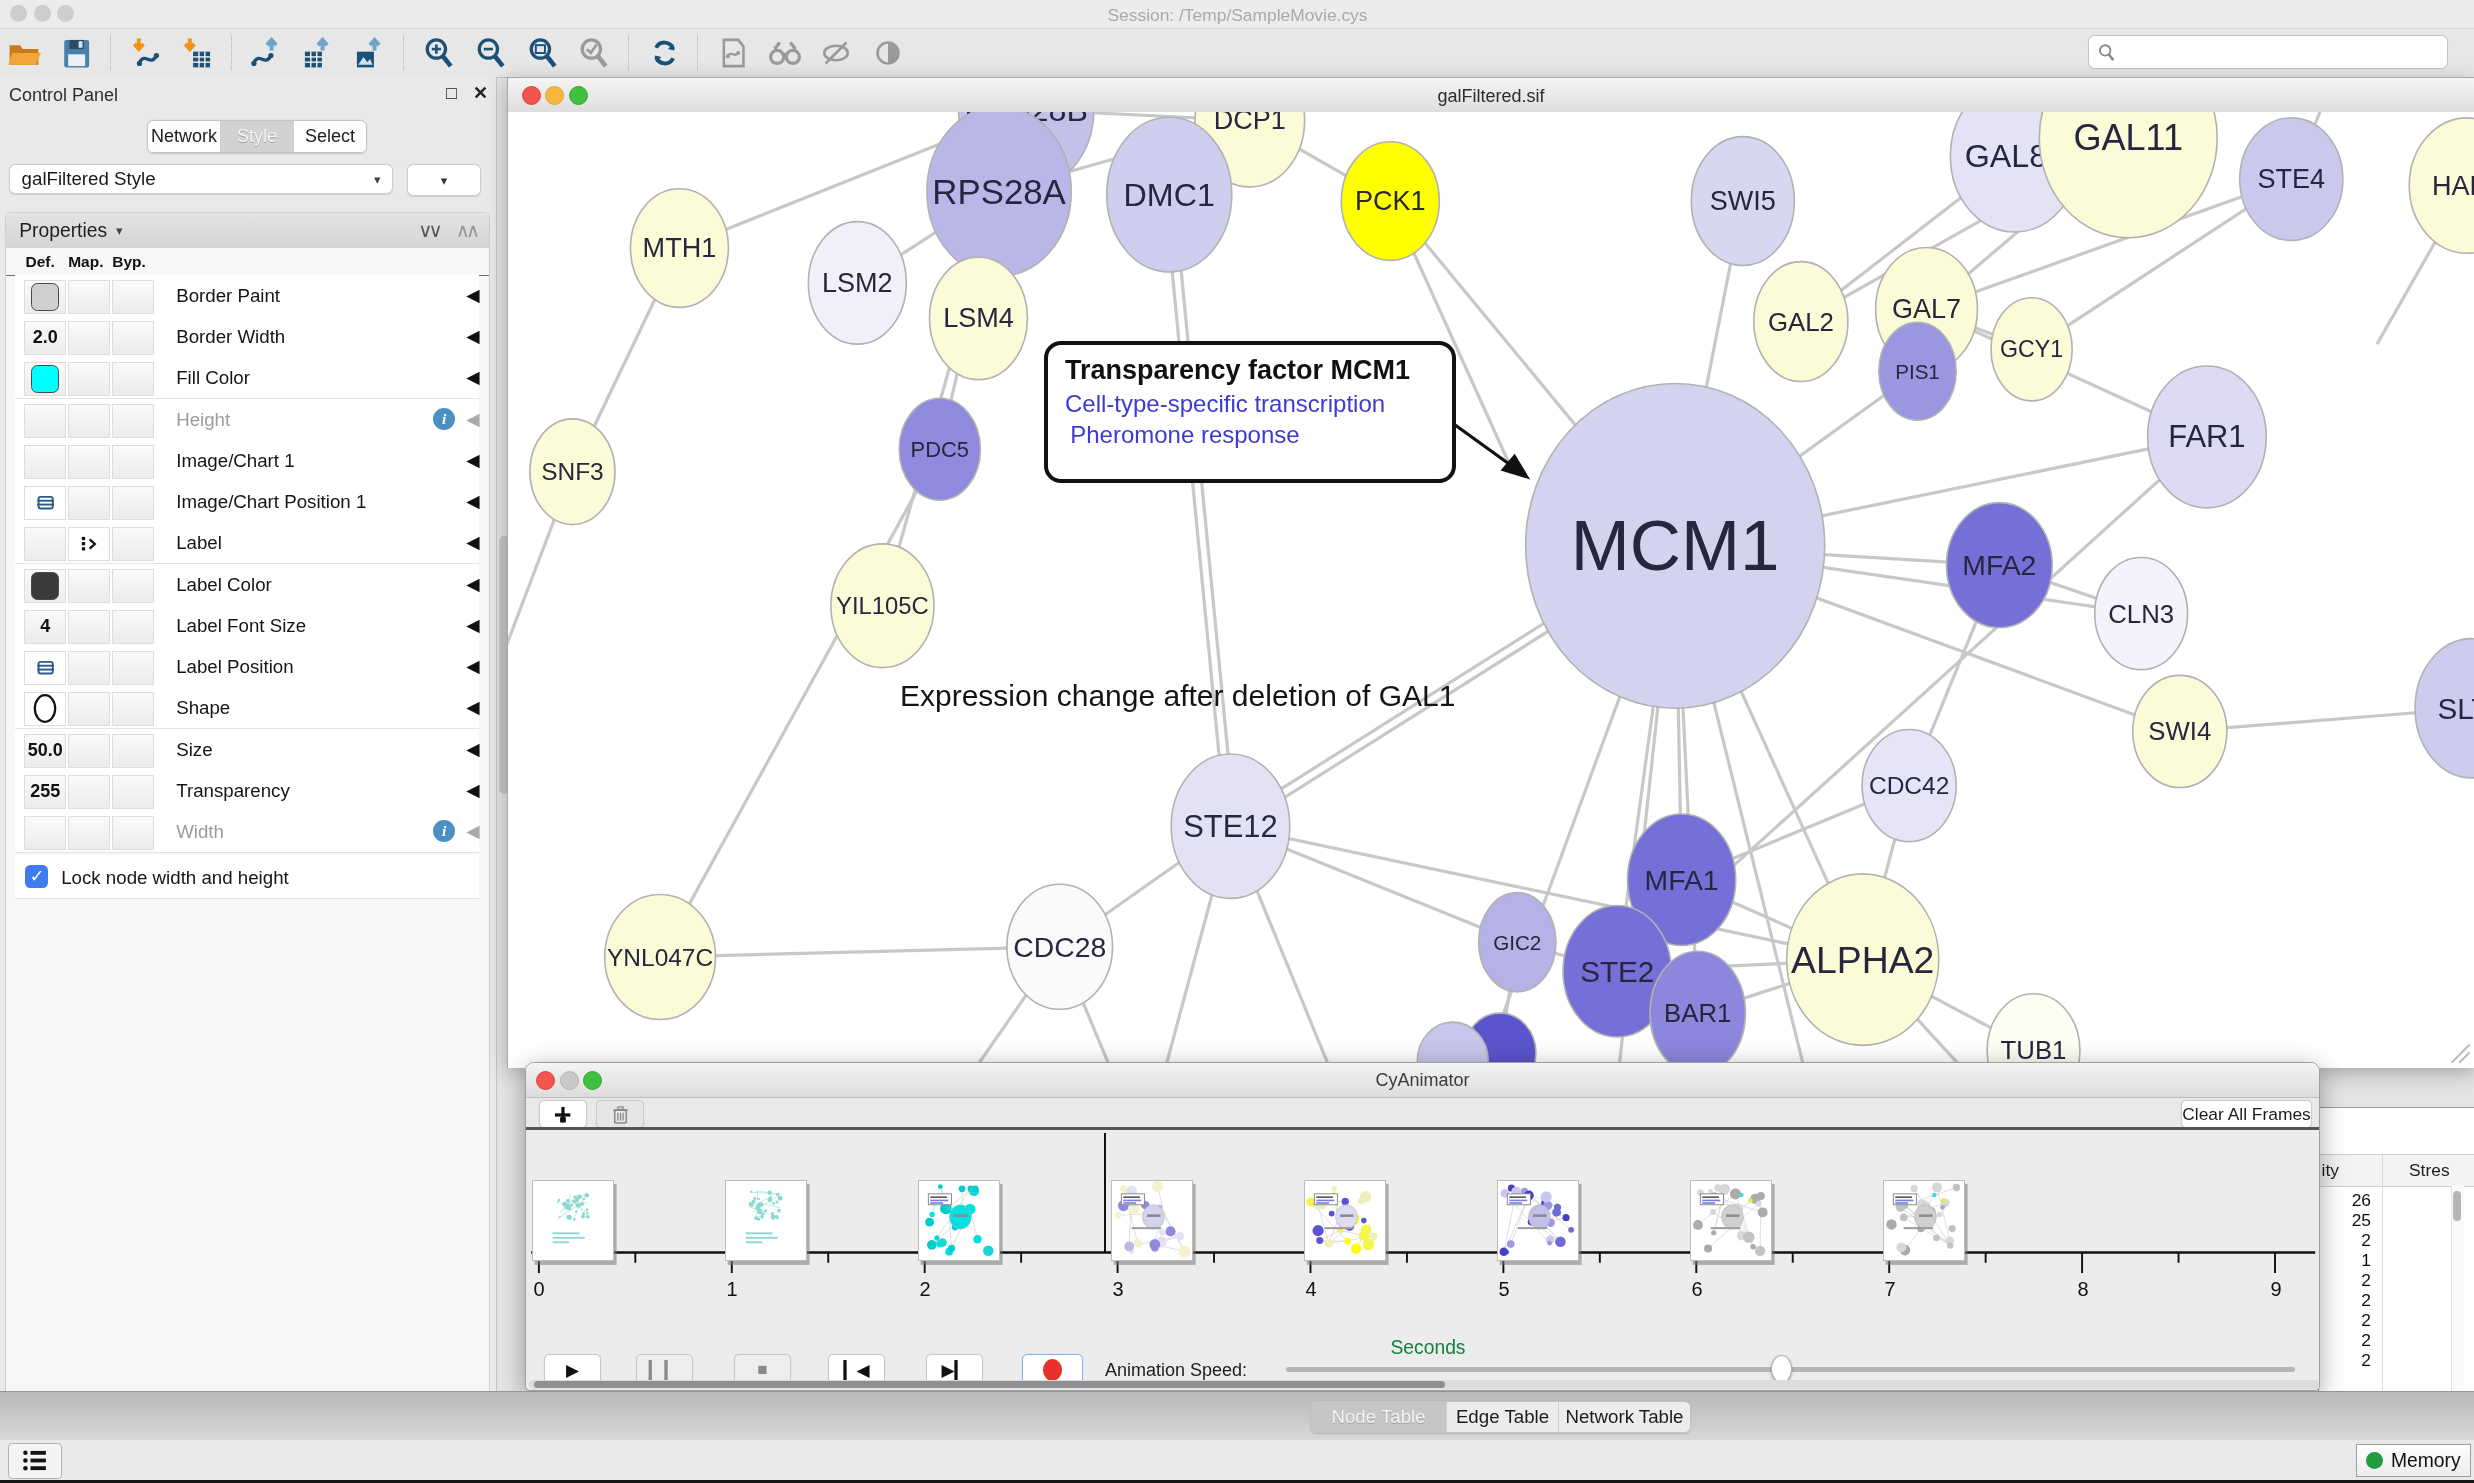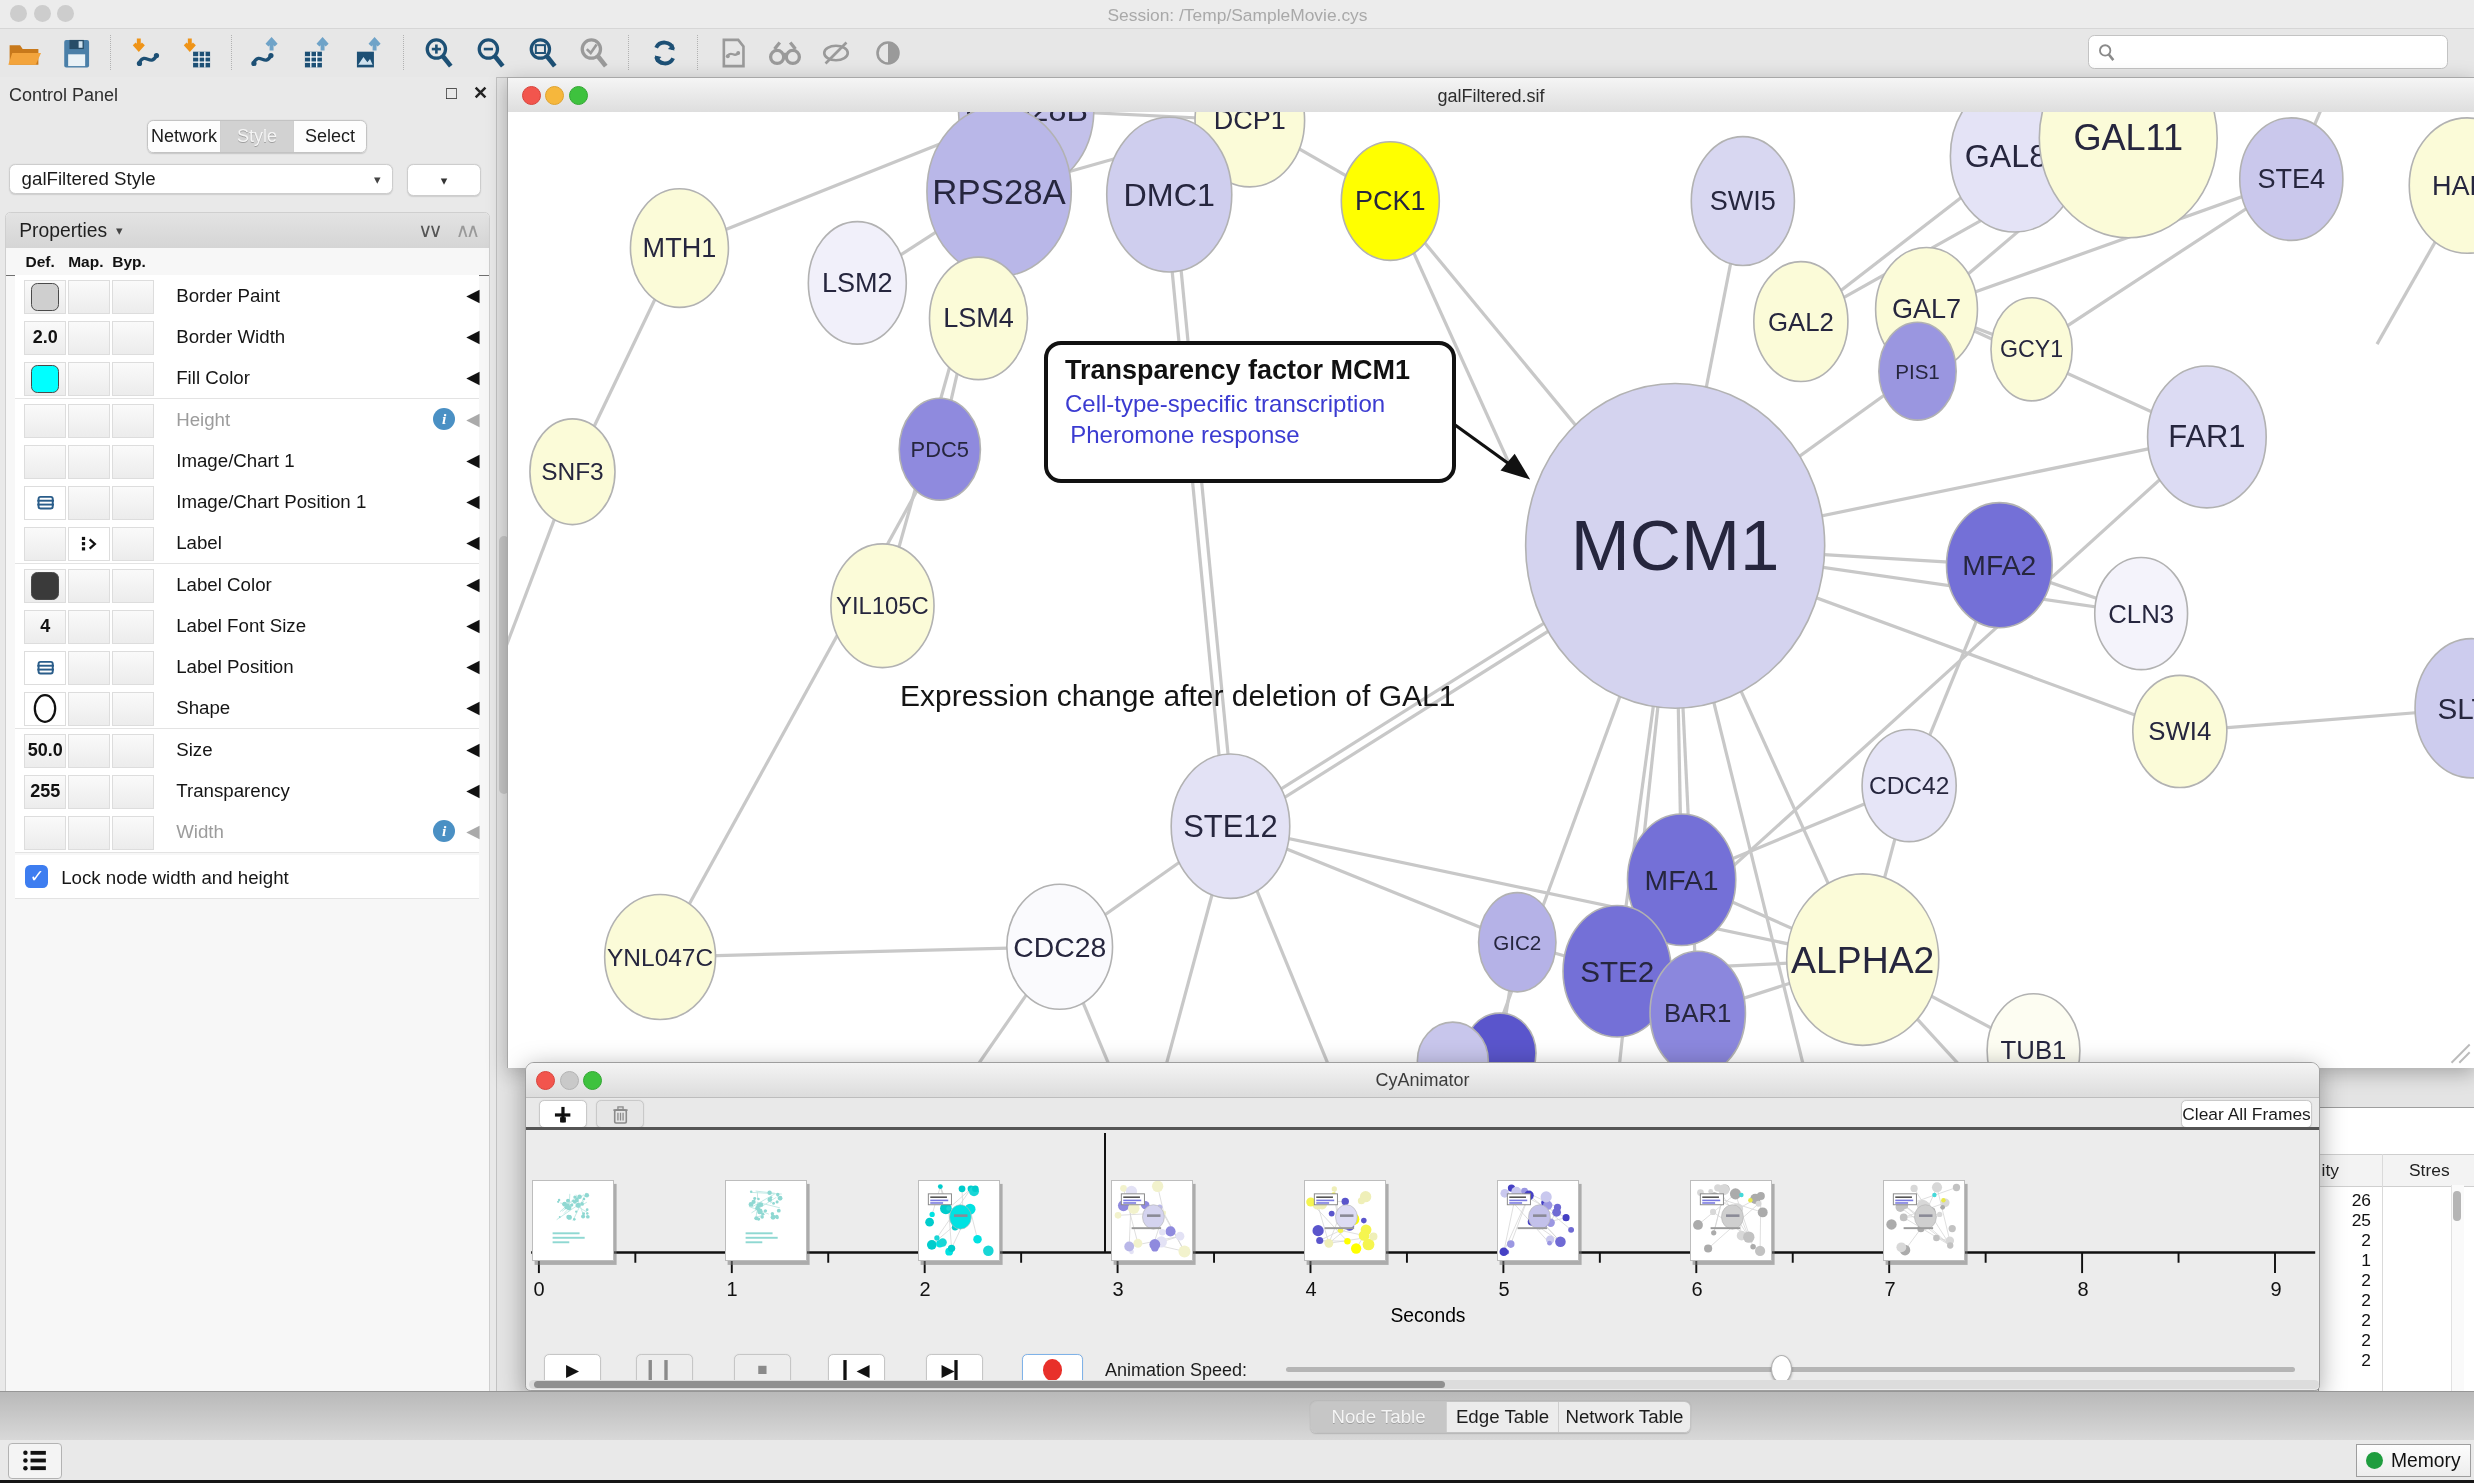--- a/index.html
+++ b/index.html
@@ -53,21 +53,21 @@
   
   #cyanim{left:525px;top:1062px;width:1795px;height:329px;background:#ececec;border:0.6px solid #9e9e9e;border-radius:9px 9px 5.2px 5.2px;box-shadow:0 6.4px 26px rgba(0,0,0,.35);box-sizing:border-box;overflow:hidden;}
   #cy-titlebar{left:0;top:0;width:100%;height:34px;background:linear-gradient(#f4f4f4,#dcdcdc);border-bottom:0.6px solid #bdbdbd;}
   #cy-title{width:100%;text-align:center;top:7px;font-size:18px;color:#3c3c3c;}
   #cy-toolbar{left:0;top:34px;width:100%;height:31px;background:#e9e9e9;}
   .cybtn{top:3.2px;height:26px;background:#fff;border:0.6px solid #c9c9c9;border-radius:5.2px;display:flex;align-items:center;justify-content:center;box-shadow:0 0.6px 1.3px rgba(0,0,0,.12);}
   #cy-sep{left:0;top:64px;width:100%;height:2.6px;background:#555;}
   #cy-timeline{left:0;top:67px;width:100%;height:223px;background:#ececec;}
   .thumb{top:50px;width:80px;height:79px;background:#fff;border:0.6px solid #bdbdbd;box-shadow:2.6px 3.9px 0 rgba(120,120,120,.55);}
   .ticklabel{font-size:20px;color:#111;}
-  #seconds-label{font-size:19.3px;color:#000000;}
+  #seconds-label{font-size:19.3px;color:#15803d;margin-top:32px;}
   #cy-controls{left:0;top:291px;width:100%;height:26px;}
   .ctlbtn{top:0px;width:55px;height:30px;border:0.6px solid #c6c6c6;border-radius:5.2px;background:#fff;display:flex;align-items:center;justify-content:center;font-size:17px;color:#111;box-shadow:0 0.6px 1.3px rgba(0,0,0,.12);}
   .ctlbtn.gray{background:#ededed;color:#8a8a8a;}
   #speed-label{font-size:18px;color:#1c1c1c;top:6.4px;}
   #speed-track{top:13px;height:4.5px;background:#b5b5b5;border-radius:2.6px;}
   #speed-thumb{width:19.3px;height:26px;border-radius:50%;background:#fff;border:0.6px solid #b0b0b0;box-shadow:0 1.3px 2.6px rgba(0,0,0,.3);}
   #cy-hscroll{left:2.6px;top:317px;width:1790px;height:9px;background:#dcdcdc;border-radius:4.5px;}
   #cy-hthumb{left:5.2px;top:0.6px;width:915px;height:7.7px;background:#8f8f8f;border-radius:3.9px;}
   
   #tablewin{left:2318px;top:1107px;width:157px;height:288px;background:#fff;border-left:1.3px solid #9e9e9e;border-top:1.3px solid #9e9e9e;box-sizing:border-box;}

